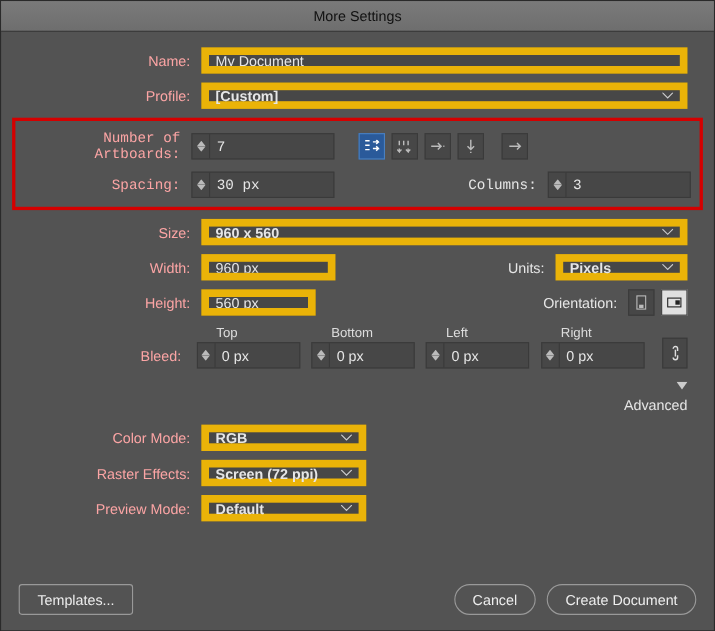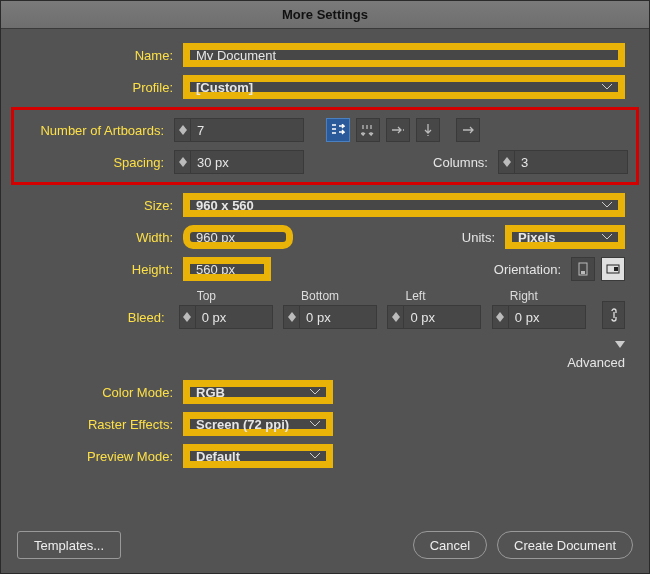--- a/index.html
+++ b/index.html
@@ -18,36 +18,36 @@
     background: #535353;
     border: 1px solid #2a2a2a;
     position: relative;
   }
   .titlebar {
     height: 28px;
     background: linear-gradient(#7a7a7a,#6e6e6e);
     border-bottom: 1px solid #3a3a3a;
     text-align: center;
     line-height: 28px;
-    font-weight: 700;
+    font-weight: 400;
     color: #111;
   }
   .content {
     padding: 14px 24px 0 24px;
   }
   .row {
     display: flex;
     align-items: center;
     margin-bottom: 8px;
     gap: 6px;
   }
   .lbl {
     width: 152px;
     text-align: right;
-    color: #fde047;
+    color: #fca5a5;
     font-size: 13px;
     padding-right: 4px;
   }
   .input, .select, .spin {
     background: #474747;
     border: 7px solid #eab308;
     color: #e6e6e6;
     height: 24px;
     padding: 0 6px;
     font-size: 13px;
@@ -86,20 +86,21 @@
   .spin-wrap .val {
     flex: 1;
     padding: 0 6px;
     color: #e6e6e6;
     font-size: 13px;
   }
   .highlight-box {
     border: 3px solid #d40000;
     padding: 8px 8px 8px 8px;
     margin: 0 -14px 8px -14px;
+    font-family: Liberation Mono, monospace;
   }
   .icon-btn {
     width: 24px;
     height: 24px;
     background: #474747;
     border: 1px solid #3a3a3a;
     display: flex;
     align-items: center;
     justify-content: center;
     color: #ccc;
@@ -267,34 +268,34 @@
       <div class="select">
         <span>960 x 560</span>
         <svg class="caret" width="10" height="6">
             <path d="M0 0 L5 5 L10 0" stroke="#ccc" fill="none"></path>
           </svg>
       </div>
     </div>
 
     <div class="row">
       <div class="lbl">Width:</div>
-      <input class="input" style="width: 110px; border-radius: 10px;" value="960 px">
+      <input class="input" style="width: 122px;" value="960 px">
       <div style="flex:1"></div>
       <div style="padding-right:4px">Units:</div>
       <div class="select" style="flex:0 0 120px">
         <span>Pixels</span>
         <svg class="caret" width="10" height="6">
             <path d="M0 0 L5 5 L10 0" stroke="#ccc" fill="none"></path>
           </svg>
       </div>
     </div>
 
     <div class="row">
       <div class="lbl">Height:</div>
-      <input class="input" style="width: 88px;" value="560 px">
+      <input class="input" style="width: 104px;" value="560 px">
       <div style="flex:1"></div>
       <div style="padding-right:4px">Orientation:</div>
       <div class="orient-btn">
         <svg width="10" height="14">
             <rect x="1" y="1" width="8" height="12" stroke="#bbb" fill="none"></rect>
             <rect x="3" y="9" width="4" height="3" fill="#bbb"></rect>
           </svg>
       </div>
       <div class="orient-btn active">
         <svg width="14" height="10">

